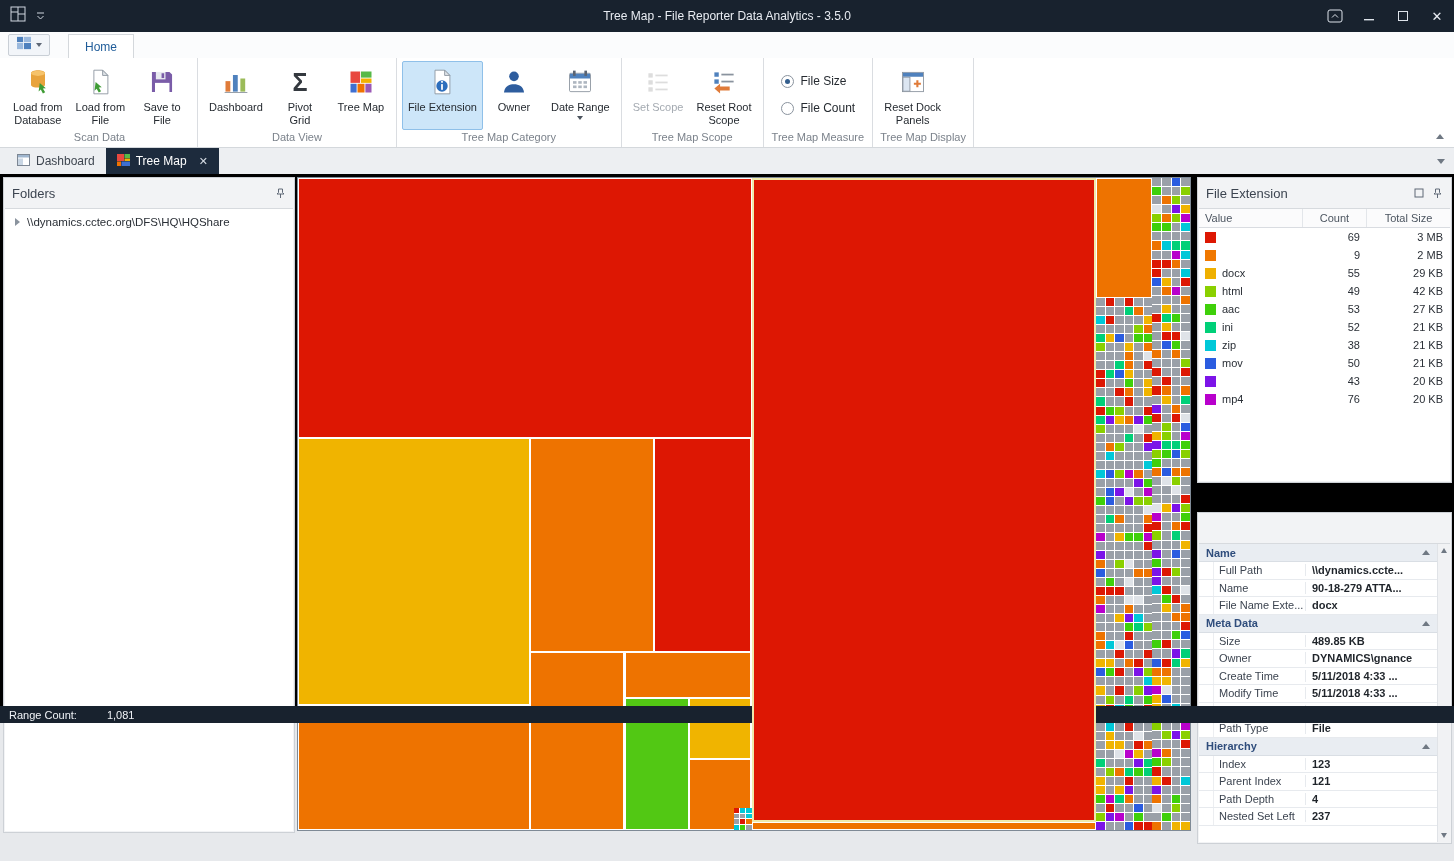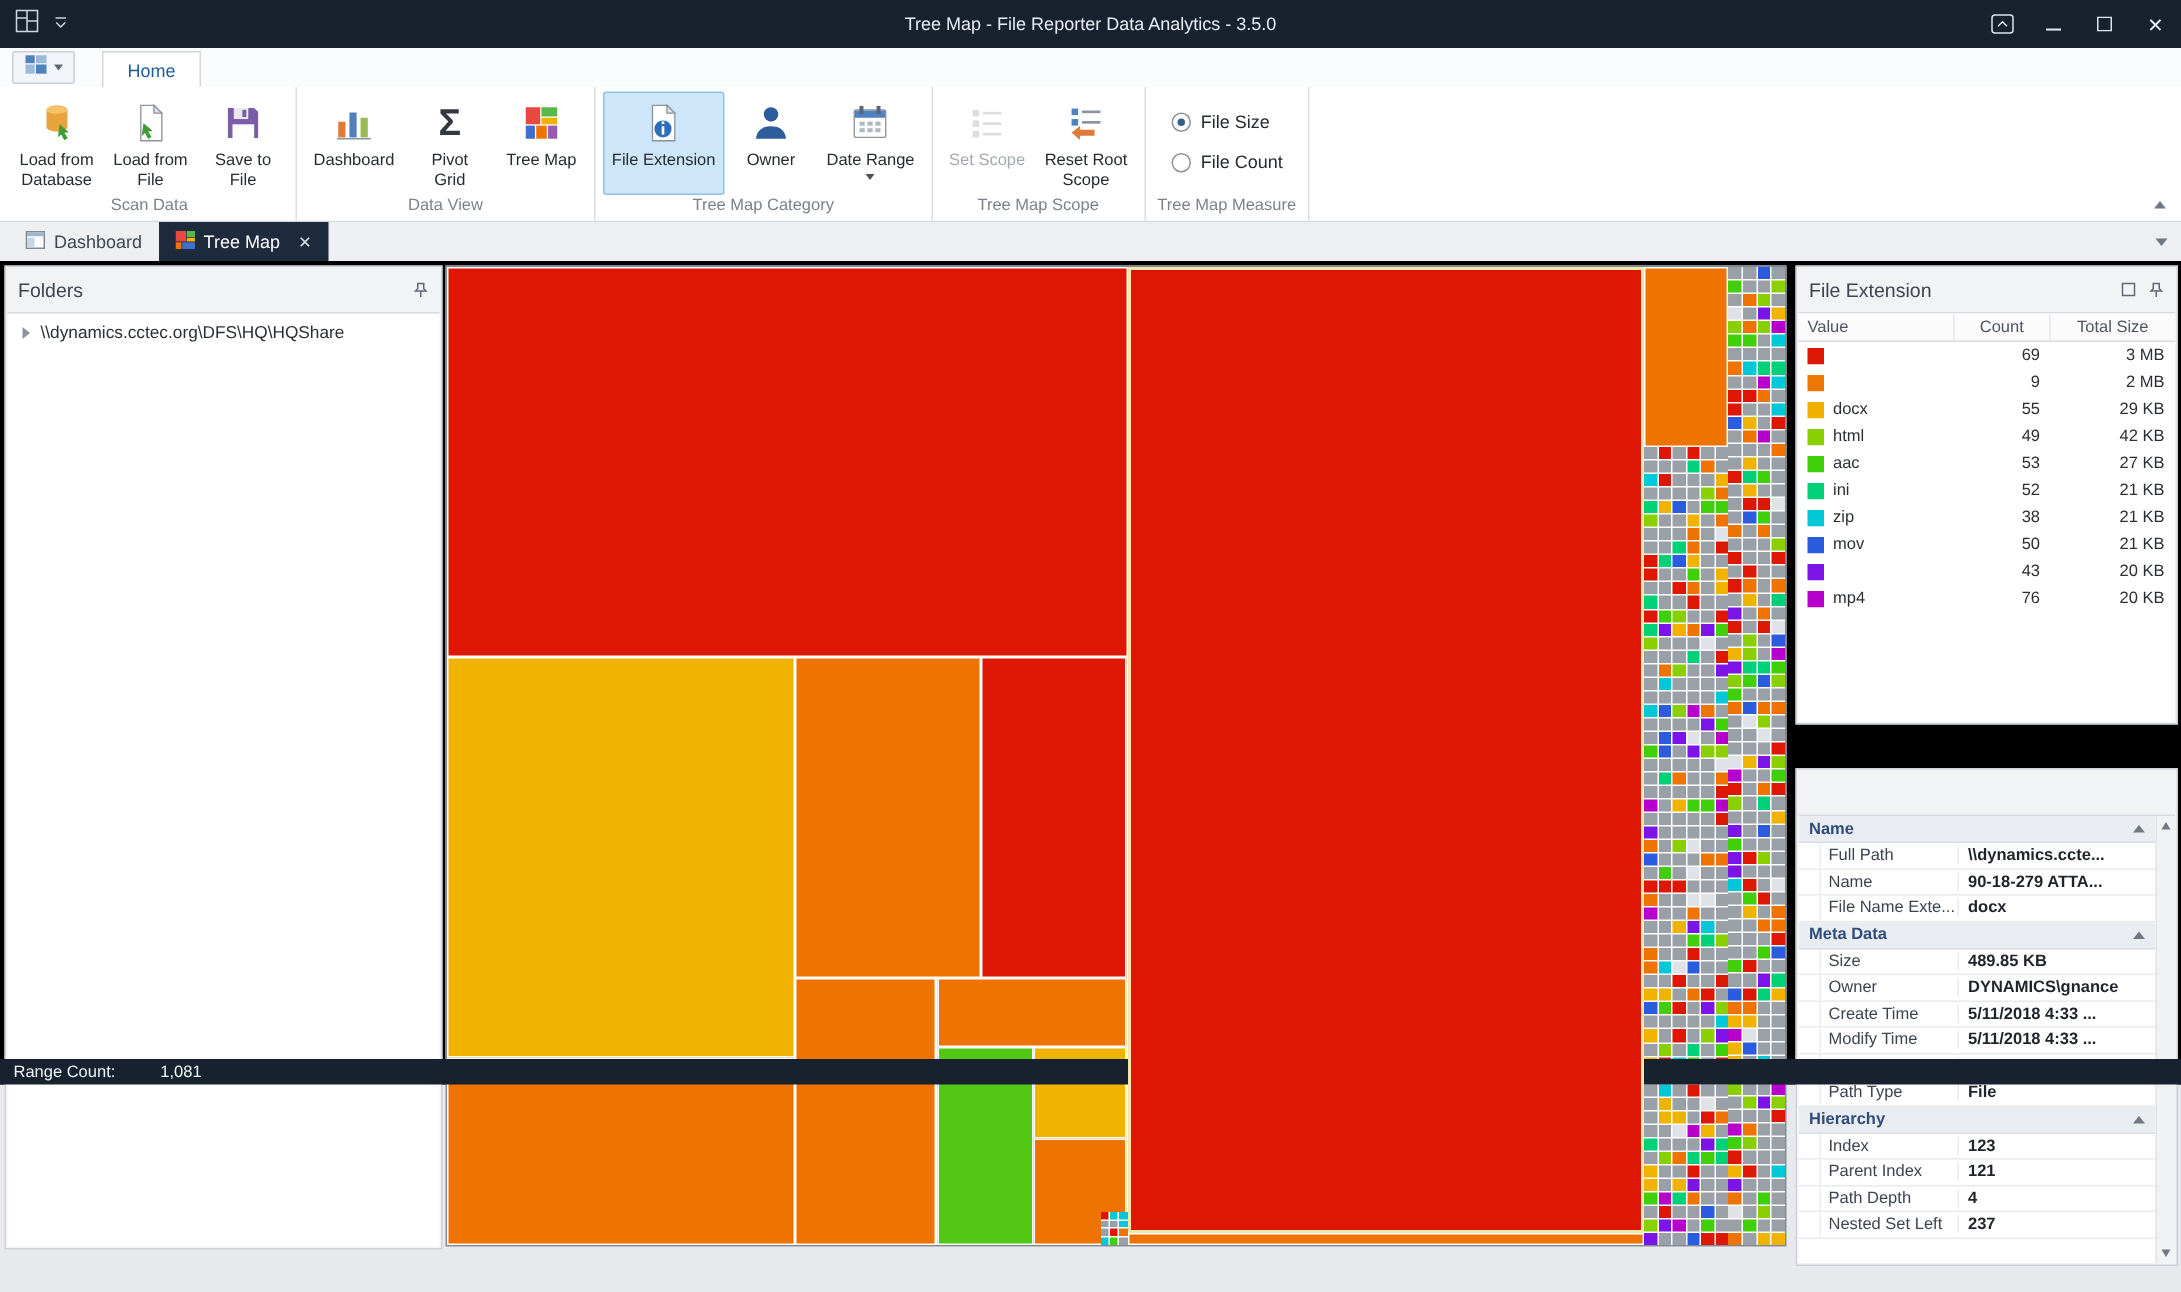--- a/index.html
+++ b/index.html
@@ -310,20 +310,37 @@
               <span class="radio checked"></span>
               <span>File Size</span>
             </label>
             <label class="radio-row">
               <span class="radio"></span>
               <span>File Count</span>
             </label>
           </div>
           <div class="rb-glabel">Tree Map Measure</div>
         </div>
+        <div class="rb-group">
+          <div class="rb-items">
+            <div class="rb-btn">
+              <span class="ic">
+                <svg width="28" height="28" viewBox="0 0 32 32">
+                  <rect x="4" y="5" width="24" height="22" fill="#fff" stroke="#8a939e"></rect>
+                  <rect x="4.5" y="5.5" width="23" height="4.5" fill="#4f81bd"></rect>
+                  <rect x="4.5" y="10.5" width="8" height="16" fill="#dce6f2" stroke="#8a939e"></rect>
+                  <path d="M17 18h8m-4-4v8" stroke="#e07b39" stroke-width="2.4"></path>
+                </svg>
+              </span>
+              <span class="lb">Reset Dock
+Panels</span>
+            </div>
+          </div>
+          <div class="rb-glabel">Tree Map Display</div>
+        </div>
         <span class="ribbon-collapse"></span>
     </div>
   </div>
 
   <div class="tabbar">
     <div class="doc-tab">
         <span><svg width="13" height="12" viewBox="0 0 13 12">
             <rect x="0.5" y="0.5" width="12" height="11" fill="#fff" stroke="#7d8794"></rect>
             <rect x="1" y="1" width="11" height="2.5" fill="#9fb6cf"></rect>
             <rect x="1" y="4.5" width="5" height="6.5" fill="#c9d6e4"></rect>

